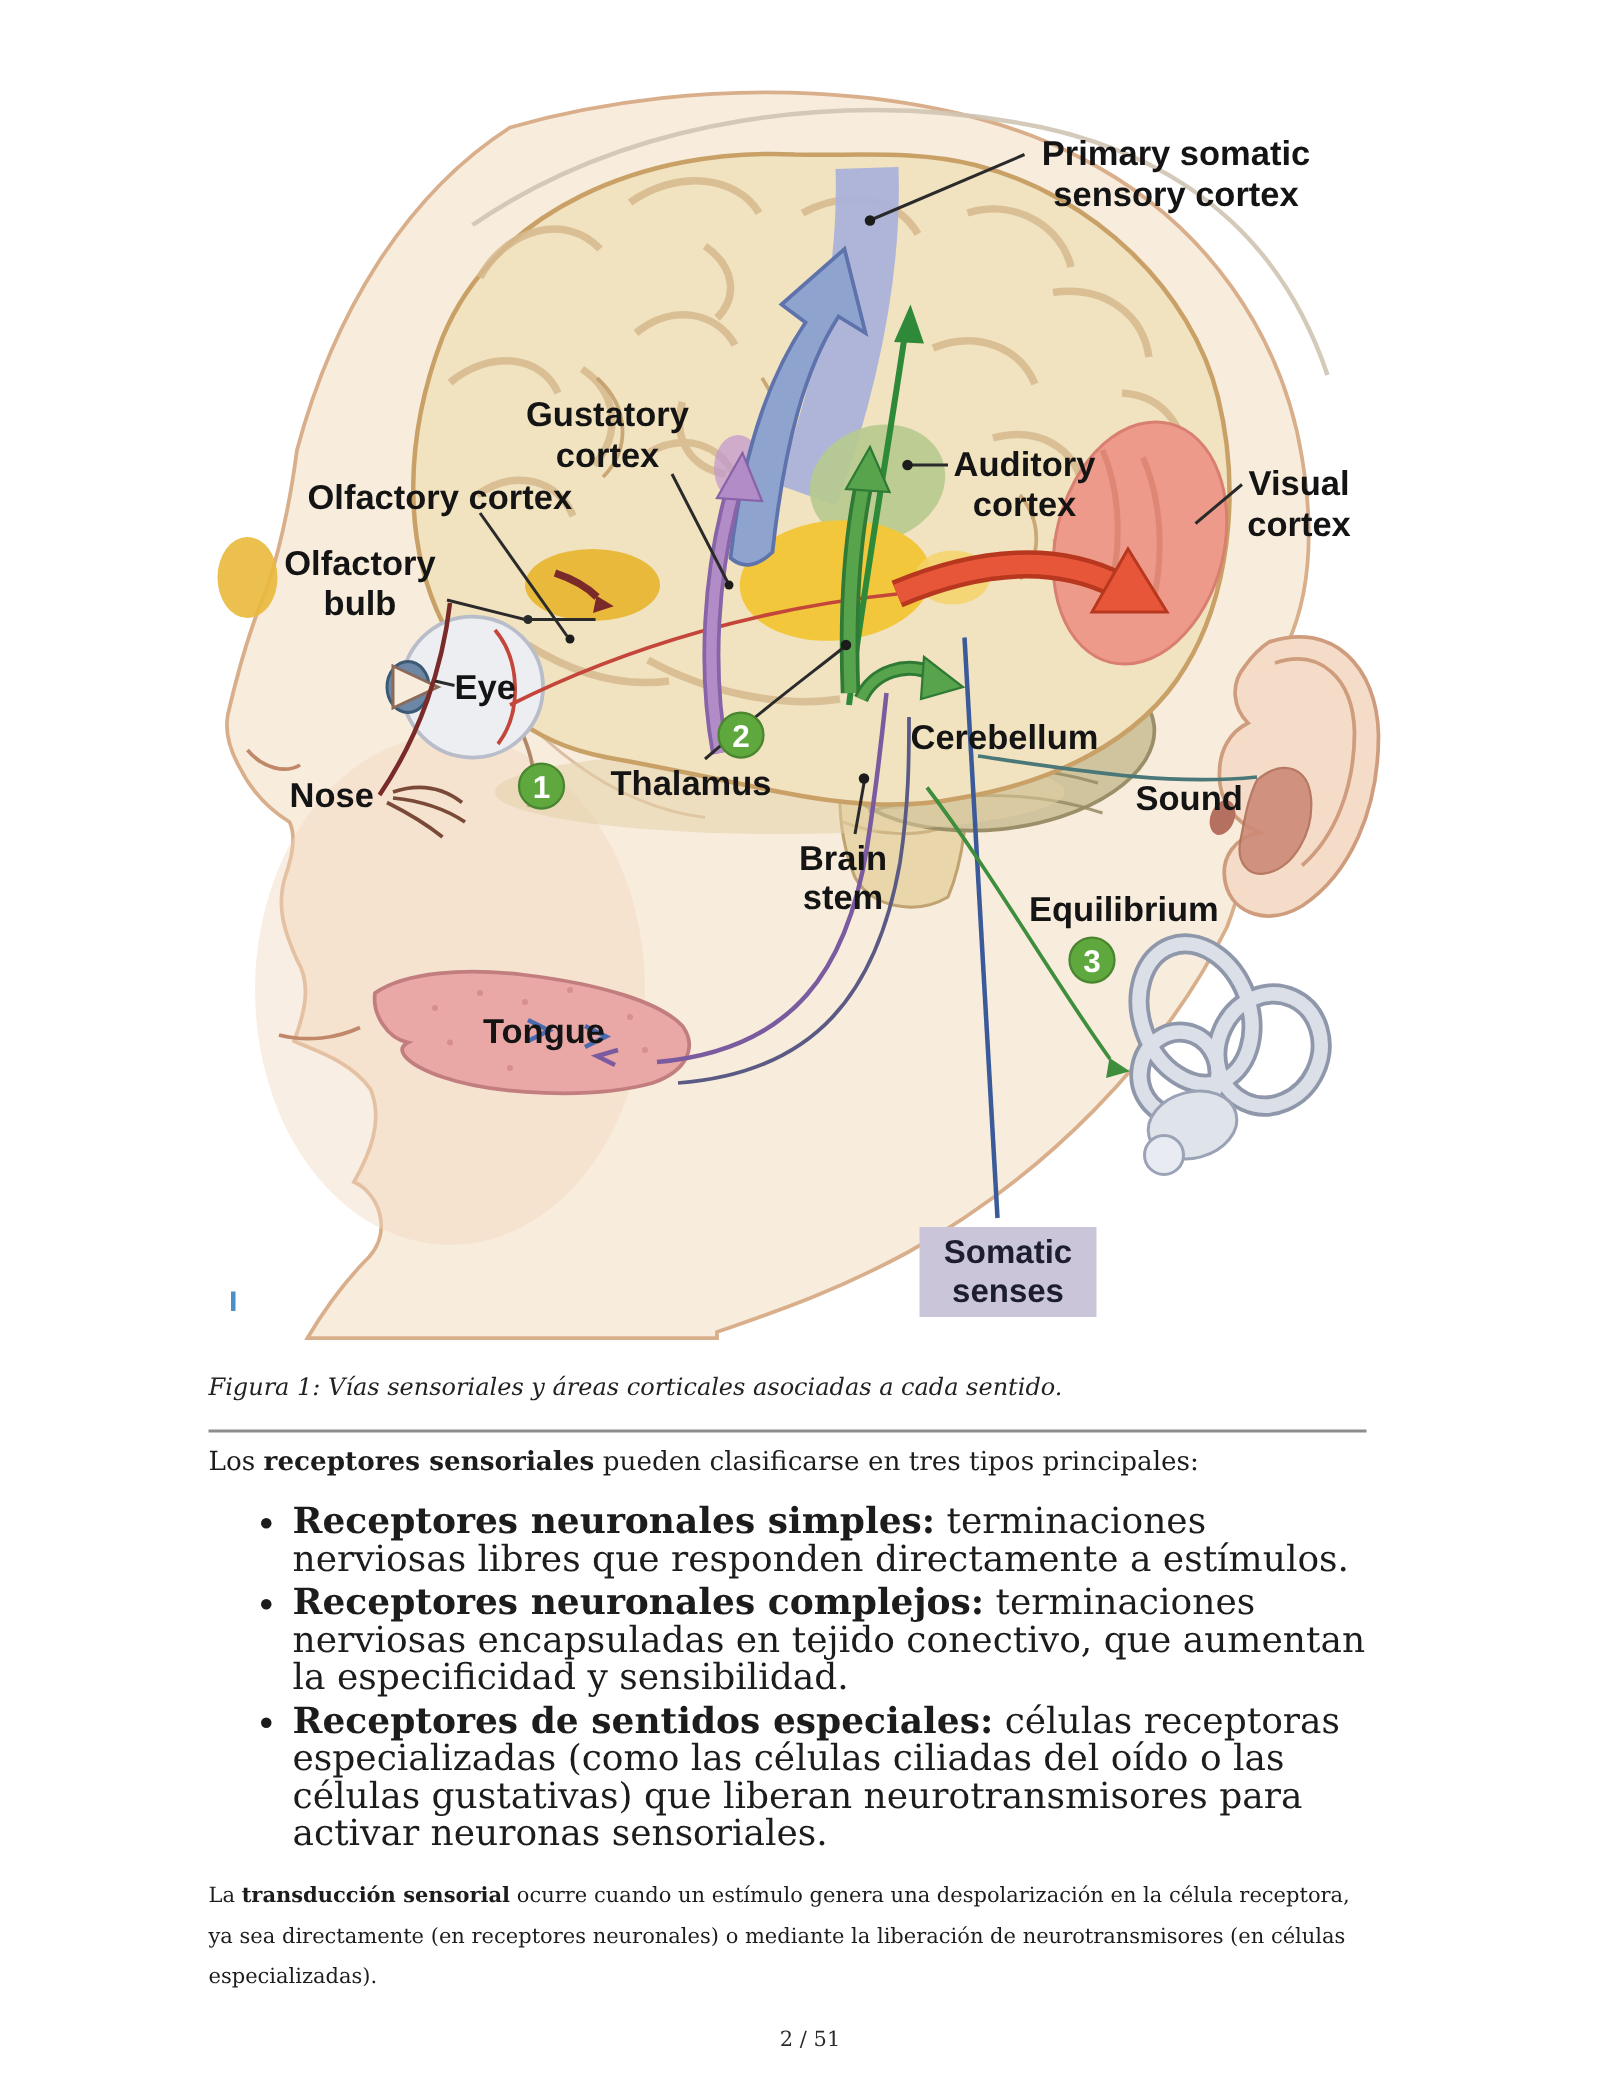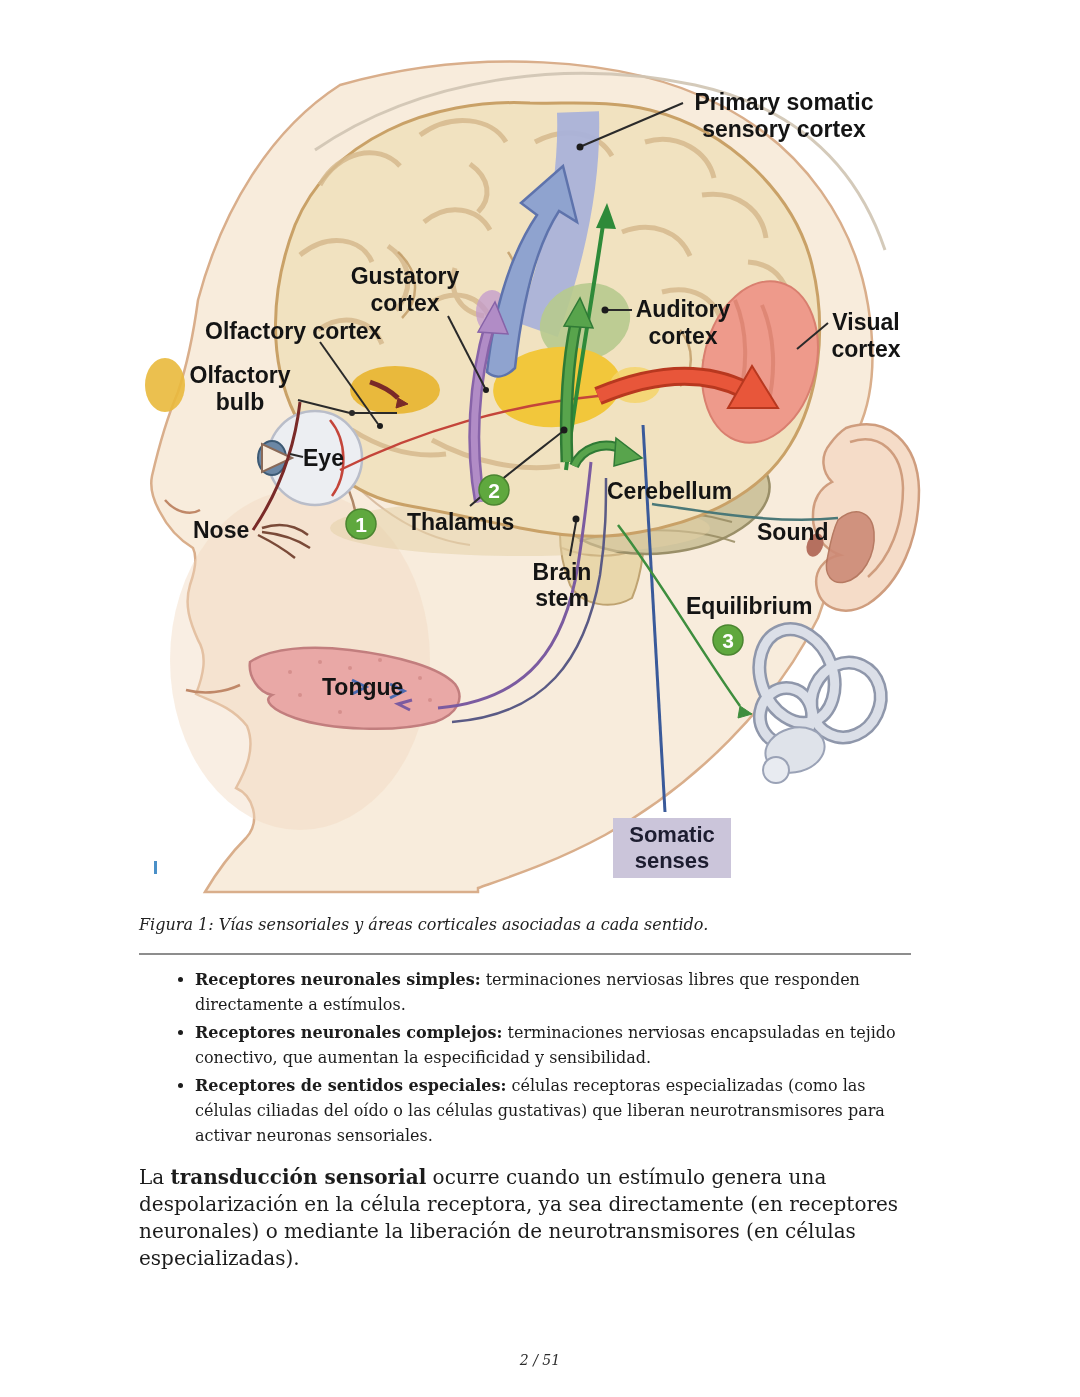--- a/index.html
+++ b/index.html
@@ -9,24 +9,24 @@
   .fig-label{font-family:"Liberation Sans",sans-serif;font-weight:700;font-size:23px;fill:#141414;}
   .fig-label-sm{font-family:"Liberation Sans",sans-serif;font-weight:700;font-size:22px;fill:#1d1d30;}
   .badge-num{font-family:"Liberation Sans",sans-serif;font-weight:700;font-size:21px;fill:#ffffff;}
   .blue-tick{position:absolute;left:154px;top:861px;width:3px;height:13px;background:#4a90c8;}
   .doc{position:absolute;left:139px;top:914px;width:772px;}
   .caption{font-style:italic;font-size:16px;line-height:22px;color:#222222;}
   .divider{border:0;border-top:2px solid #8d8d8d;margin:17px 0 0 0;}
   .heading{margin:16px 0 0 9px;font-size:20.5px;font-weight:bold;color:#151515;}
   .para{margin:7px 0 0 0;font-size:17.5px;line-height:27px;}
   ul.rlist{margin:12px 0 0 0;padding:0 0 0 56px;}
-  ul.rlist li{font-size:16px;line-height:25px;margin:0 0 3px 0;}
-  .closing{margin:16px 0 0 0;font-size:20px;line-height:27px;}
+  ul.rlist li{font-size:24px;line-height:25px;margin:0 0 3px 0;}
+  .closing{margin:16px 0 0 0;font-size:14px;line-height:27px;}
   .footer{position:absolute;left:0;top:1352px;width:1080px;text-align:center;
-          font-size:14px;color:#2b2b2b;font-style:italic;}
+          font-size:14px;color:#2b2b2b;}
   b,strong{font-weight:bold;}
 </style>
 </head>
 <body>
 
 <div class="page">
 
   <div class="figure-wrap">
   <svg width="1080" height="900" viewBox="0 0 1080 900" xmlns="http://www.w3.org/2000/svg">
 
@@ -243,20 +243,21 @@
       <text class="fig-label" x="322" y="695">Tongue</text>
     </g>
   </svg>
   </div>
 
   <div class="blue-tick"></div>
 
   <div class="doc">
     <div class="caption">Figura 1: Vías sensoriales y áreas corticales asociadas a cada sentido.</div>
     <hr class="divider">
+    <p class="para"><span>Los </span><strong>receptores sensoriales</strong><span> pueden clasificarse en tres tipos principales:</span></p>
     <ul class="rlist">
       <li><strong>Receptores neuronales simples:</strong><span> terminaciones nerviosas libres que responden directamente a estímulos.</span></li>
       <li><strong>Receptores neuronales complejos:</strong><span> terminaciones nerviosas encapsuladas en tejido conectivo, que aumentan la especificidad y sensibilidad.</span></li>
       <li><strong>Receptores de sentidos especiales:</strong><span> células receptoras especializadas (como las células ciliadas del oído o las células gustativas) que liberan neurotransmisores para activar neuronas sensoriales.</span></li>
     </ul>
     <p class="closing"><span>La </span><strong>transducción sensorial</strong><span> ocurre cuando un estímulo genera una despolarización en la célula receptora, ya sea directamente (en receptores neuronales) o mediante la liberación de neurotransmisores (en células especializadas).</span></p>
   </div>
 
   <div class="footer">2 / 51</div>
 </div>

